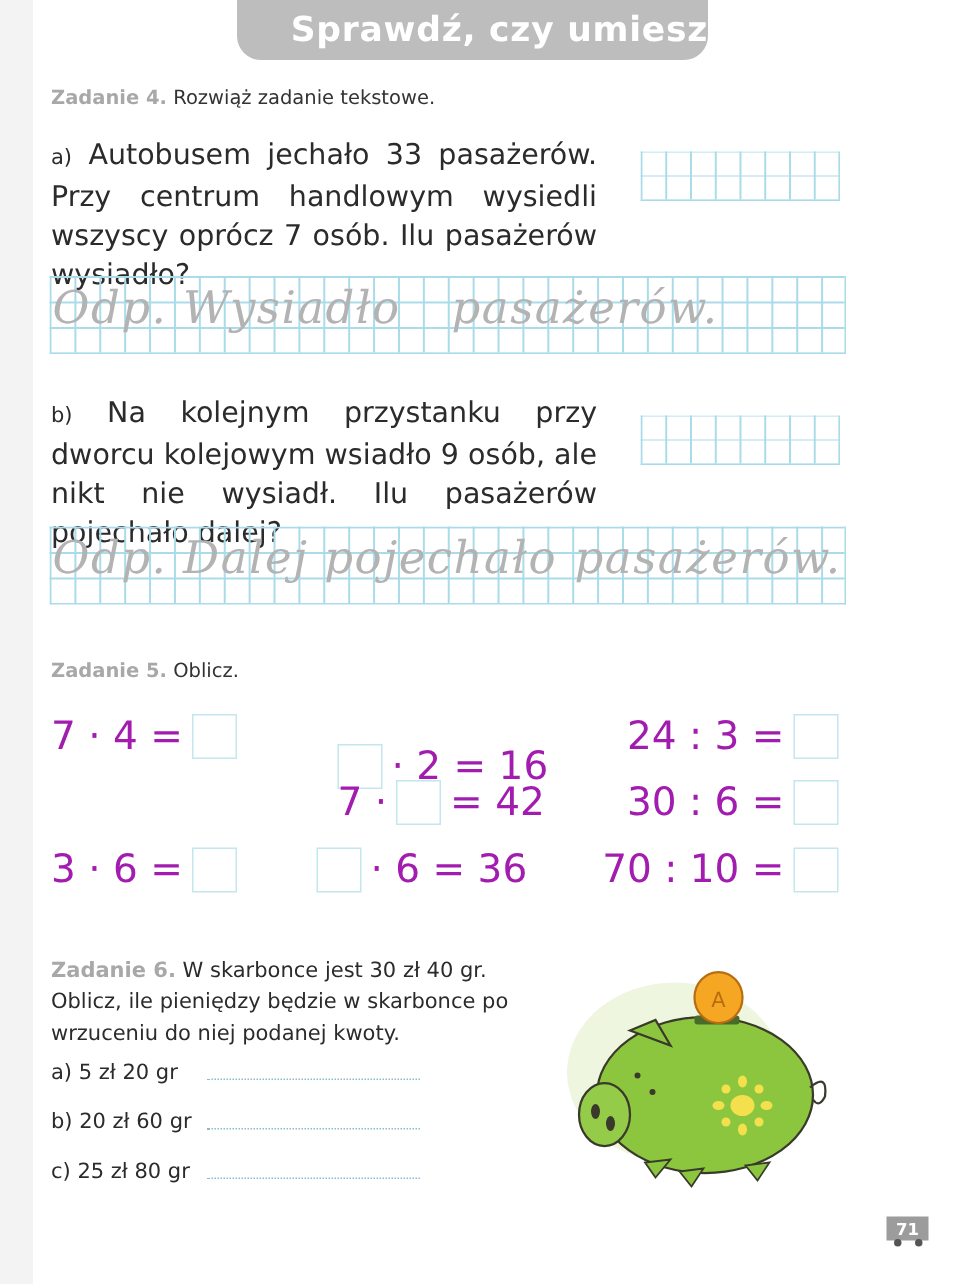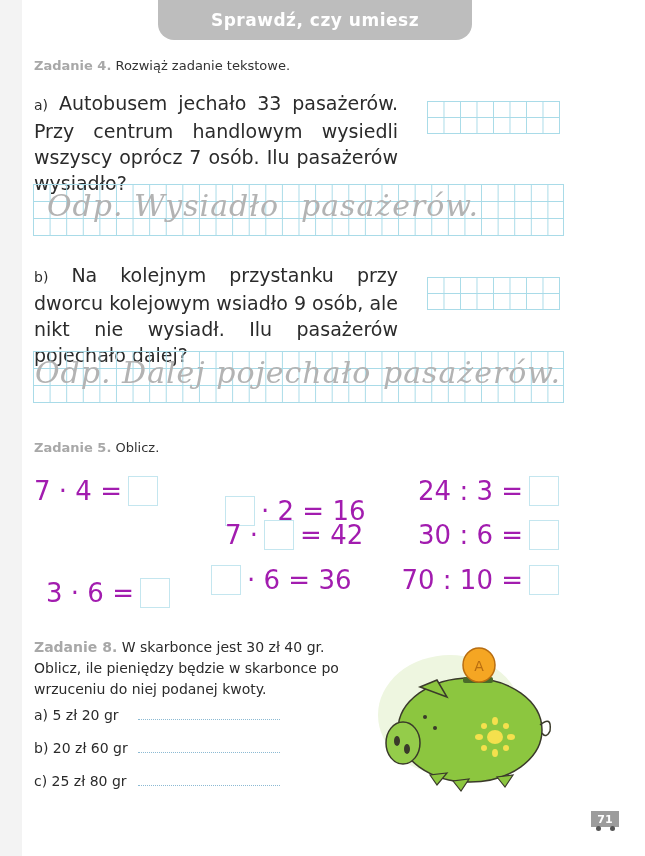--- a/index.html
+++ b/index.html
@@ -1,22 +1,22 @@
 <!DOCTYPE html>
 <html><head>
 <meta charset="utf-8">
 <style>
   html, body { margin:0; padding:0; }
   body { width:645px; height:856px; background:#fff; position:relative; overflow:hidden;
          font-family:"DejaVu Sans", sans-serif; color:#2b2b2b; }
   .page { position:absolute; left:0; top:0; width:645px; height:856px; background:#fff; }
   .left-strip { position:absolute; left:0; top:0; width:22px; height:856px; background:#f3f3f3; }
   .header-tab { position:absolute; left:158px; top:0; width:314px; height:40px; background:#bdbdbd;
-                border-radius:0 0 16px 16px; color:#fff; font-weight:bold; font-size:17px;
-                display:flex; align-items:center; justify-content:center; letter-spacing:0.5px; }
+                border-radius:0 0 16px 16px; color:#fff; font-weight:bold; font-size:23px;
+                display:flex; align-items:center; justify-content:flex-end; letter-spacing:0.5px; }
   .task-head { position:absolute; font-size:13px; color:#333; }
   .task-head .lbl { color:#a8a8a8; font-weight:bold; }
   .problem { position:absolute; left:34px; width:364px; font-size:19px; line-height:26px; text-align:justify; color:#2b2b2b; }
   .problem .pl { font-size:14px; }
   .grid-small { position:absolute; width:132px; height:32px;
     background-image:
       linear-gradient(to right, #a9dbe8 1px, transparent 1px),
       linear-gradient(to bottom, #a9dbe8 1px, transparent 1px);
     background-size:16.5px 16px;
     border-right:1px solid #a9dbe8; border-bottom:1px solid #a9dbe8; }
@@ -53,21 +53,21 @@
     <span>Rozwiąż zadanie tekstowe.</span>
   </div>
 
   <div class="problem" style="top:90px;">
     <span class="pl">a)</span>
     <span>Autobusem jechało 33 pasażerów. Przy centrum handlowym wysiedli wszyscy oprócz 7 osób. Ilu pasażerów wysiadło?</span>
   </div>
   <div class="grid-small" style="left:427px; top:101px;"></div>
 
   <div class="grid-wide" style="top:184px;">
-    <span class="cursive" style="left:2px;padding-left:12px;">Odp. Wysiadło</span>
+    <span class="cursive" style="left:2px;">Odp. Wysiadło</span>
     <span class="cursive" style="left:268px;">pasażerów.</span>
   </div>
 
   <div class="problem" style="top:262px;">
     <span class="pl">b)</span>
     <span>Na kolejnym przystanku przy dworcu kolejowym wsiadło 9 osób, ale nikt nie wysiadł. Ilu pasażerów pojechało dalej?</span>
   </div>
   <div class="grid-small" style="left:427px; top:277px;"></div>
 
   <div class="grid-wide" style="top:351px;">
@@ -77,21 +77,21 @@
 
   <div class="task-head" style="left:34px; top:440px;">
     <span class="lbl">Zadanie 5.</span>
     <span>Oblicz.</span>
   </div>
 
   <div class="eq" style="left:34px; top:474px;">
     <span>7 · 4 =</span>
     <span class="box" style="margin-left:6px;"></span>
   </div>
-  <div class="eq" style="left:34px; top:576px;margin-left:12px;">
+  <div class="eq" style="left:34px; top:563px;">
     <span>3 · 6 =</span>
     <span class="box" style="margin-left:6px;"></span>
   </div>
 
   <div class="eq" style="left:225px; top:462px;margin-top:32px;">
     <span class="box" style="margin-right:6px;"></span>
     <span>· 2 = 16</span>
   </div>
   <div class="eq" style="left:225px; top:518px;">
     <span>7 ·</span>
@@ -110,21 +110,21 @@
   <div class="eq" style="right:86px; top:518px;">
     <span>30 : 6 =</span>
     <span class="box" style="margin-left:6px;"></span>
   </div>
   <div class="eq" style="right:86px; top:563px;">
     <span>70 : 10 =</span>
     <span class="box" style="margin-left:6px;"></span>
   </div>
 
   <div class="t6">
-    <span class="lbl" style="color:#a8a8a8; font-weight:bold;">Zadanie 8.</span>
+    <span class="lbl" style="color:#a8a8a8; font-weight:bold;">Zadanie 6.</span>
     <span>W skarbonce jest 30 zł 40 gr. Oblicz, ile pieniędzy będzie w skarbonce po wrzuceniu do niej podanej kwoty.</span>
   </div>
 
   <div class="amount" style="top:707px;">a) 5 zł 20 gr</div>
   <div class="dots" style="top:719px;"></div>
   <div class="amount" style="top:740px;">b) 20 zł 60 gr</div>
   <div class="dots" style="top:752px;"></div>
   <div class="amount" style="top:773px;">c) 25 zł 80 gr</div>
   <div class="dots" style="top:785px;"></div>
 

